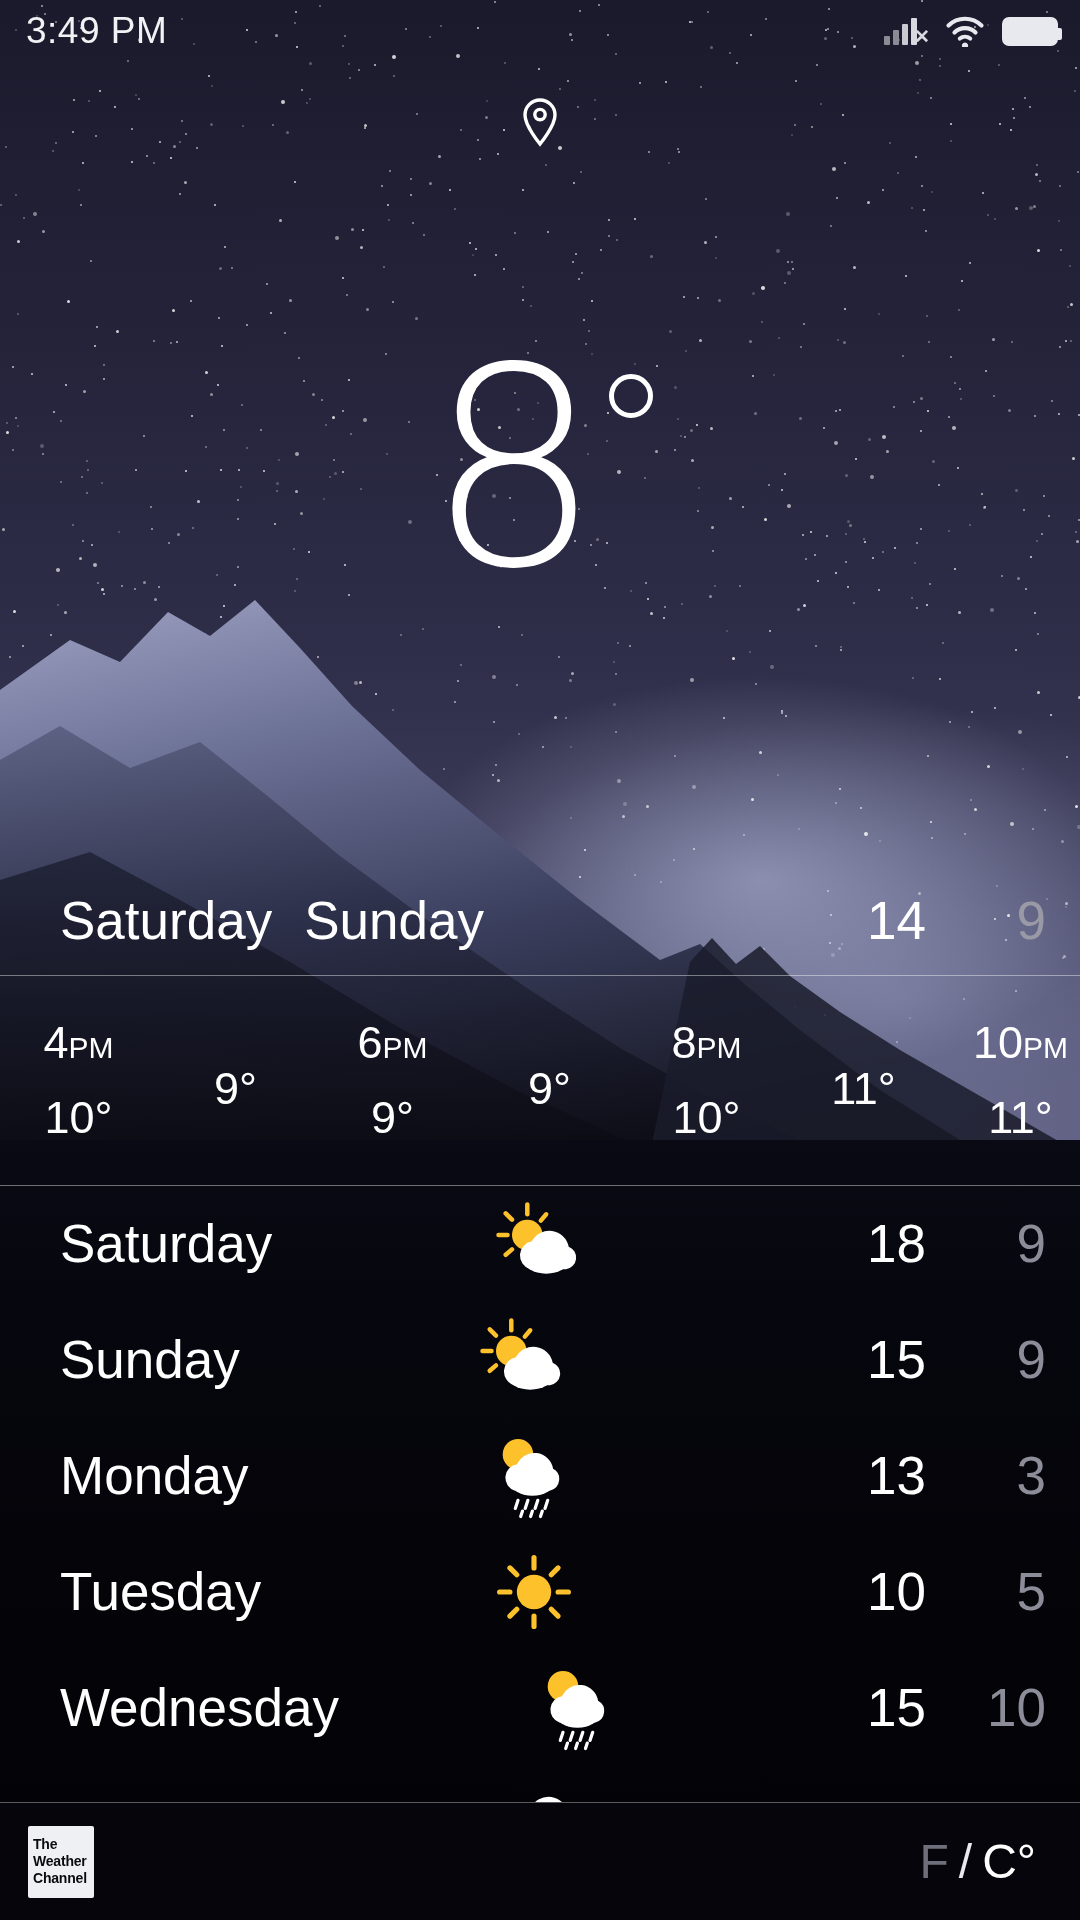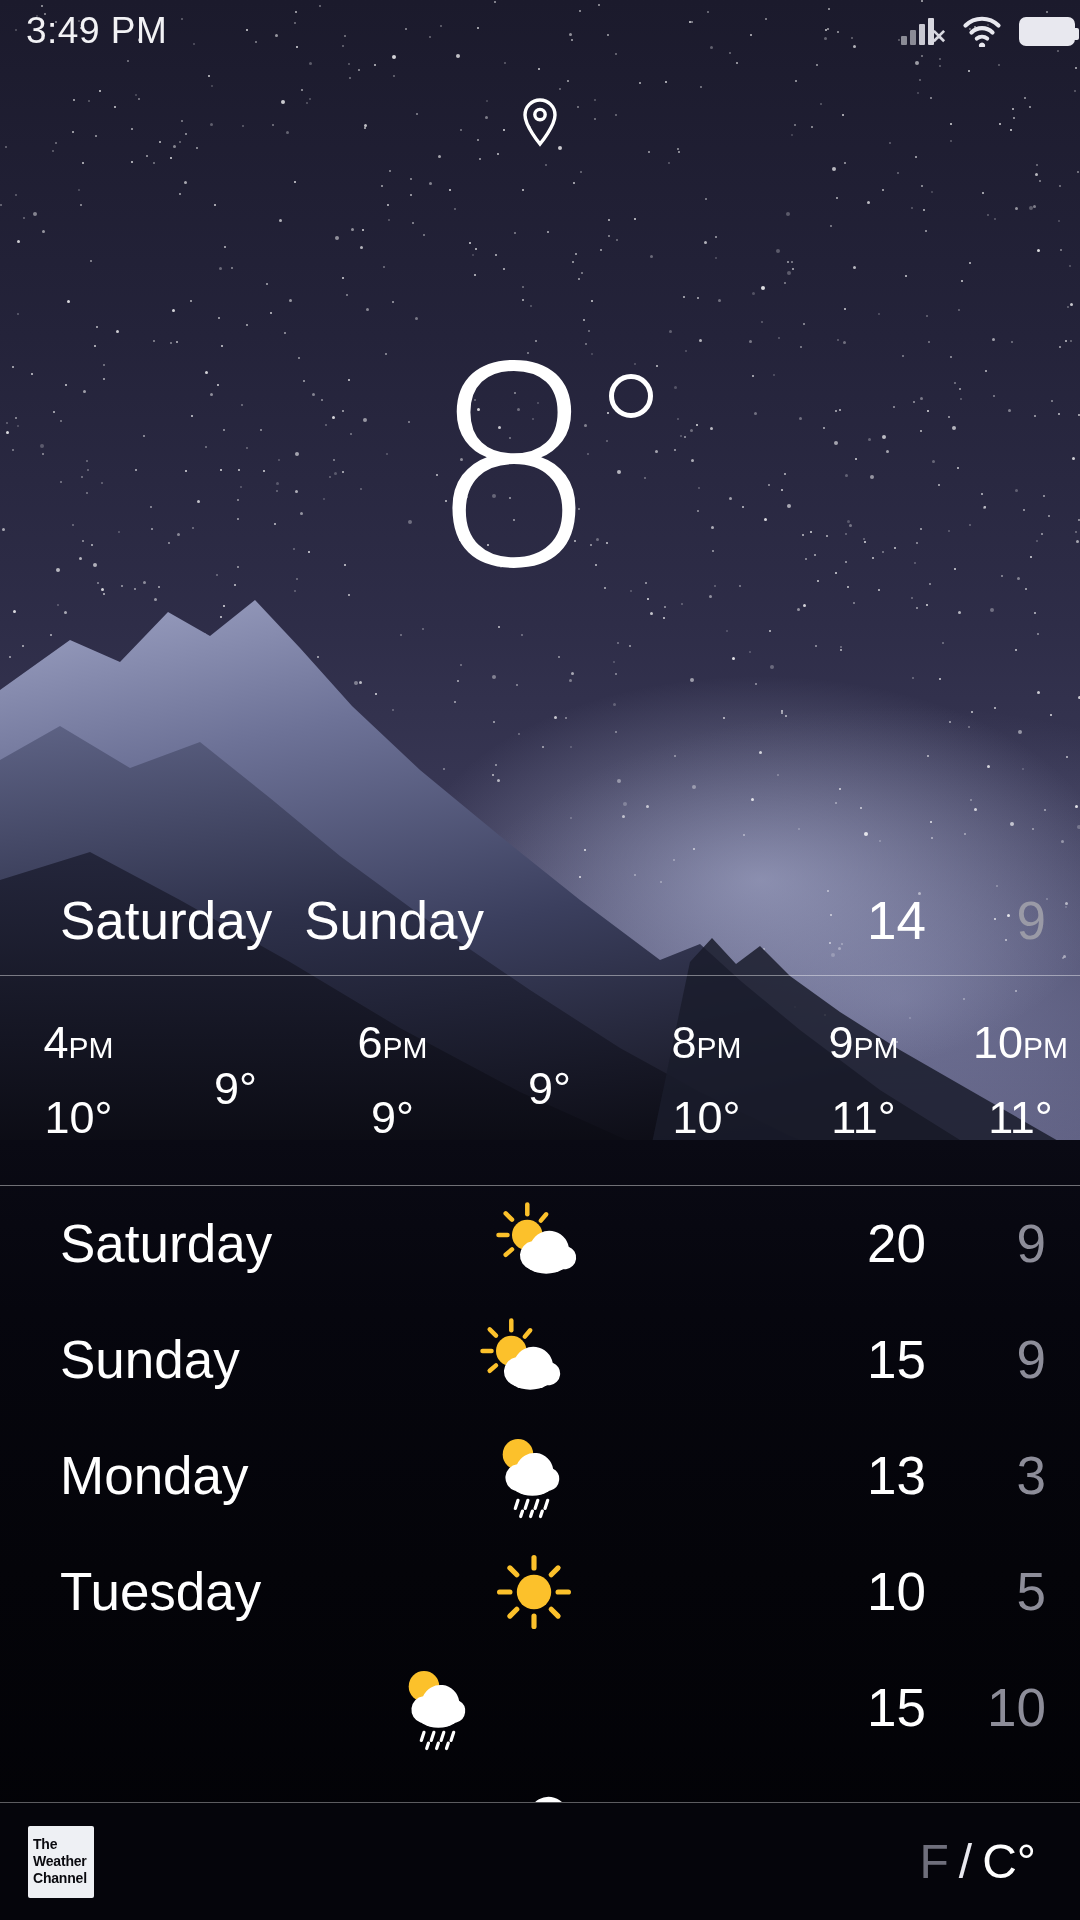--- a/index.html
+++ b/index.html
@@ -30,21 +30,21 @@
   }
   .lower-dark {
     position:absolute; left:0; top:1140px; width:1080px; height:780px;
     background:linear-gradient(to bottom,#0a0a14 0%, #06060e 22%, #040409 55%, #020206 100%);
   }
 
   
   #statusbar {
     position:absolute; z-index:6; left:0; top:0; width:1080px; height:62px;
     display:flex; align-items:center; justify-content:space-between;
-    padding:0 5px 0 26px;
+    padding:0 22px 0 26px;
   }
   #statusbar .clock {
     color:#f2f2f5; font-size:37px; letter-spacing:.5px;
   }
   #statusbar .sysicons { display:flex; align-items:center; gap:16px; }
 
   
   .sig { position:relative; width:44px; height:32px; }
   .sig b { position:absolute; bottom:2px; display:block; width:6px; background:#8b8b96; border-radius:1px; }
   .sig b:nth-child(1){ left:0;  height:9px;  }
@@ -1043,21 +1043,20 @@
       <div class="v">9°</div>
     </div>
     <div class="hcell">
       <div class="v">9°</div>
     </div>
     <div class="hcell">
       <div class="t"><span>8</span><span class="mer">PM</span></div>
       <div class="v">10°</div>
     </div>
     <div class="hcell">
-      <div class="t"><span>9</span><span class="mer">PM</span></div>
       <div class="v">11°</div>
     </div>
     <div class="hcell">
       <div class="t"><span>10</span><span class="mer">PM</span></div>
       <div class="v">11°</div>
     </div>
   </div>
 
 <div class="hrule" id="rule-2"></div>
 
@@ -1073,21 +1072,21 @@
             <line x1="5" y1="40" x2="15" y2="40"></line>
             <line x1="58" y1="17" x2="52" y2="24"></line>
             <line x1="13" y1="62" x2="20" y2="56"></line>
           </g>
           <circle cx="37" cy="40" r="17" fill="#FCC12B"></circle>
           <path d="M40 78 a16 16 0 0 1 2 -31 a22 22 0 0 1 41 6 a13 13 0 0 1 -3 25 Z" fill="#ffffff"></path>
           <ellipse cx="58" cy="66" rx="26" ry="17" fill="#ffffff"></ellipse>
         </svg>
       </span>
       <span class="gap2"></span>
-      <span class="hi">20</span>
+      <span class="hi">18</span>
       <span class="lo">9</span>
     </div>
     <div class="drow">
       <span class="name">Sunday</span>
       <span class="gap1"></span>
       <span class="ico">
         <svg viewBox="0 0 100 100" width="90" height="90">
           <g stroke="#FCC12B" stroke-width="5" stroke-linecap="round">
             <line x1="37" y1="6" x2="37" y2="17"></line>
             <line x1="13" y1="16" x2="20" y2="23"></line>
@@ -1143,20 +1142,21 @@
             <line x1="78" y1="22" x2="70" y2="30"></line>
             <line x1="30" y1="70" x2="22" y2="78"></line>
           </g>
         </svg>
       </span>
       <span class="gap2"></span>
       <span class="hi">10</span>
       <span class="lo">5</span>
     </div>
     <div class="drow">
+      <span class="name">Wednesday</span>
       <span class="gap1"></span>
       <span class="ico">
         <svg viewBox="0 0 100 100" width="90" height="90">
           <circle cx="40" cy="26" r="17" fill="#FCC12B"></circle>
           <path d="M36 66 a15 15 0 0 1 3 -29 a21 21 0 0 1 40 5 a13 13 0 0 1 -3 24 Z" fill="#ffffff"></path>
           <ellipse cx="56" cy="56" rx="25" ry="16" fill="#ffffff"></ellipse>
           <g stroke="#ffffff" stroke-width="3.6" stroke-linecap="round">
             <line x1="40" y1="77" x2="37" y2="86"></line>
             <line x1="51" y1="77" x2="48" y2="86"></line>
             <line x1="62" y1="77" x2="59" y2="86"></line>

